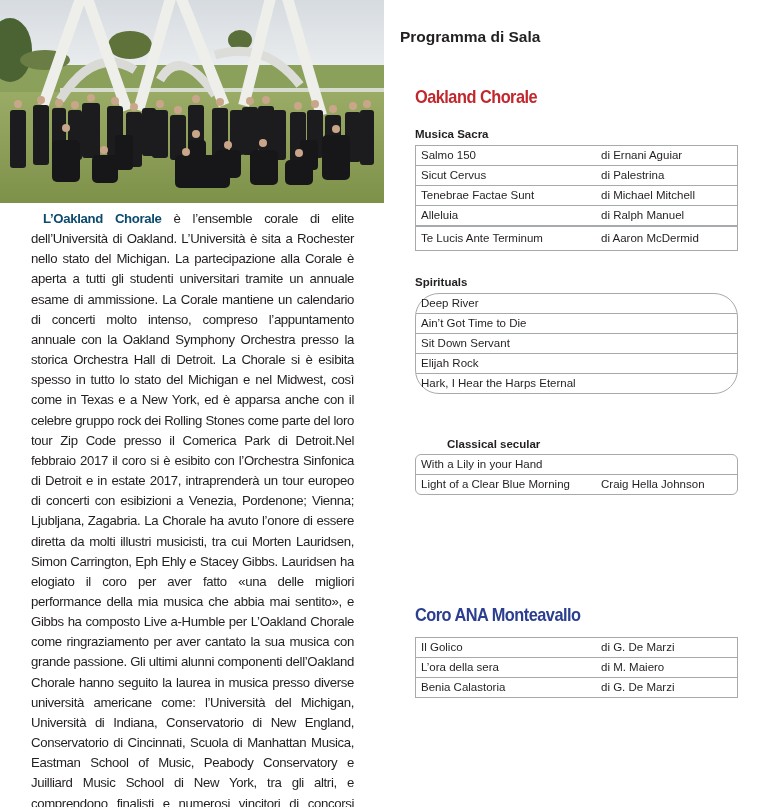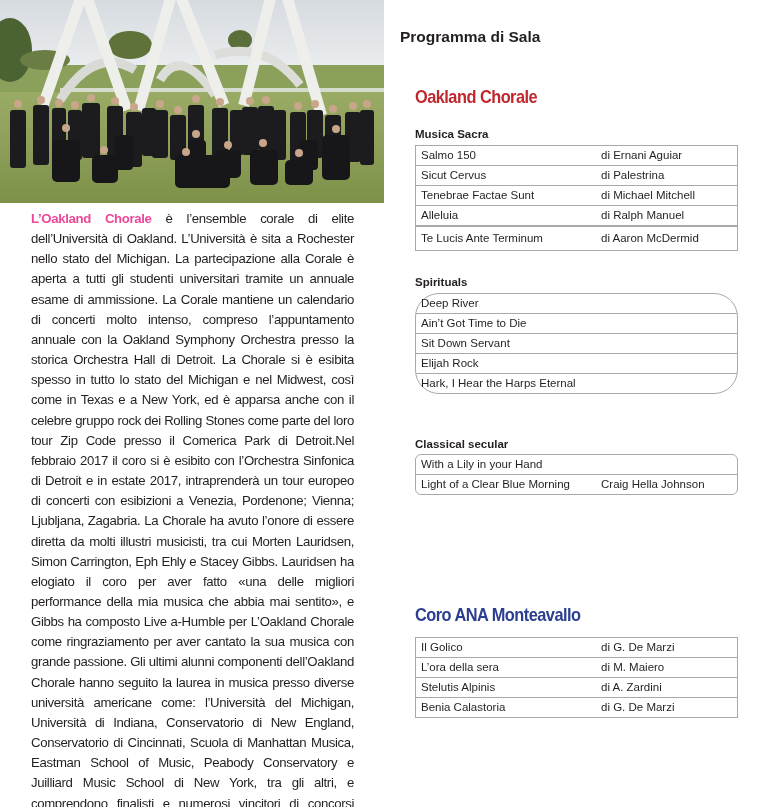--- a/index.html
+++ b/index.html
@@ -3,21 +3,21 @@
   <meta charset="utf-8">
   <style>
     html, body { margin: 0; padding: 0; background: #ffffff; }
     body { width: 768px; height: 807px; position: relative; overflow: hidden; font-family: "Liberation Sans", sans-serif; color: #231f20; }
 
     
     .photo { position: absolute; left: 0; top: 0; width: 384px; height: 203px; overflow: hidden; }
     .photo svg { display: block; }
 
     .bio { position: absolute; left: 31px; top: 209px; width: 323px; font-family: "Liberation Sans Narrow", "Liberation Sans", sans-serif; font-size: 13.2px; line-height: 20.15px; text-align: justify; color: #231f20; letter-spacing: -0.35px; }
-    .bio .lead { color: #ec4899; font-weight: bold; }
+    .bio .lead { color: #0c4a6e; font-weight: bold; margin-left: 12px; }
     .bio p { margin: 0; }
 
     
     .prog-title { position: absolute; left: 400px; top: 28px; width: 350px; text-align: left; font-weight: bold; font-size: 15.5px; color: #231f20; }
     .choir-title { position: absolute; left: 415px; font-weight: bold; font-size: 19px; letter-spacing: -0.6px; transform: scaleX(0.86); transform-origin: left center; }
     .choir-red { color: #c1272d; top: 86px; }
     .choir-blue { color: #2b3e8f; top: 604px; }
 
     .sect-title { position: absolute; left: 415px; font-weight: bold; font-size: 11.5px; color: #231f20; }
 
@@ -182,21 +182,21 @@
   <div class="row">
       <span class="title">Elijah Rock</span>
       <span class="composer"></span>
     </div>
   <div class="row">
       <span class="title" style="width:300px;">Hark, I Hear the Harps Eternal</span>
       <span class="composer"></span>
     </div>
 </div>
 
-<div class="sect-title" style="top:438px;">Classical secular</div>
+<div class="sect-title" style="top:438px;margin-left:32px;">Classical secular</div>
 <div class="prog-table" style="top:454px;border-radius:6px;">
   <div class="row">
       <span class="title">With a Lily in your Hand</span>
     </div>
   <div class="row">
       <span class="title">Light of a Clear Blue Morning</span>
       <span class="composer">Craig Hella Johnson</span>
     </div>
 </div>
 
@@ -205,20 +205,16 @@
 <div class="prog-table" style="top:637px;">
   <div class="row">
       <span class="title">Il Golico</span>
       <span class="composer">di G. De Marzi</span>
     </div>
   <div class="row">
       <span class="title">L’ora della sera</span>
       <span class="composer">di M. Maiero</span>
     </div>
   <div class="row">
-      <span class="title">Stelutis Alpinis</span>
-      <span class="composer">di A. Zardini</span>
-    </div>
-  <div class="row">
       <span class="title">Benia Calastoria</span>
       <span class="composer">di G. De Marzi</span>
     </div>
 </div>
 
 </body></html>

